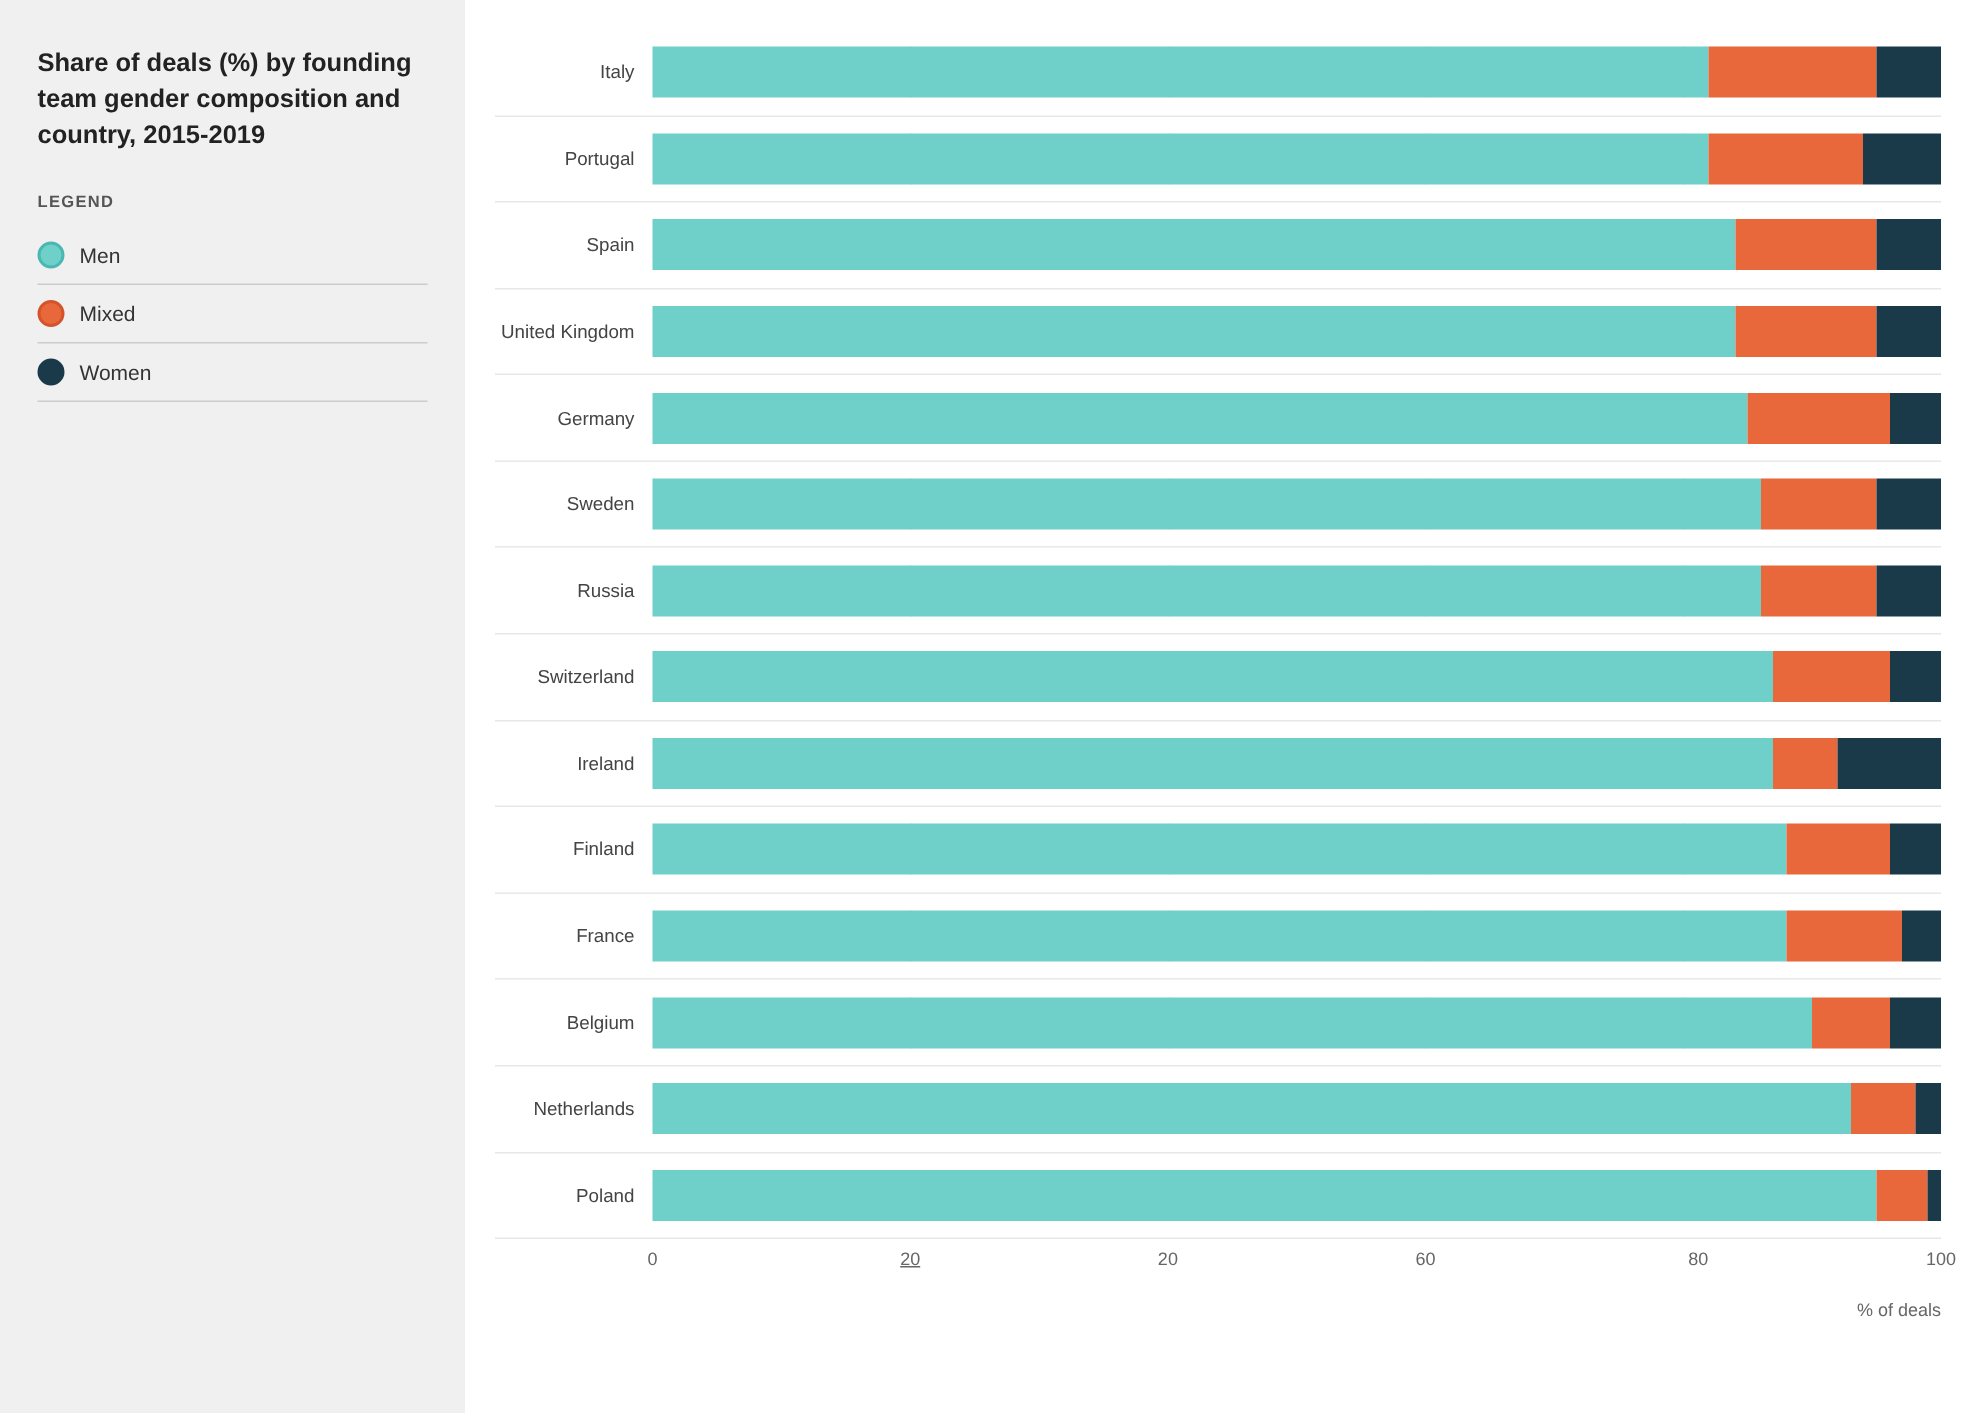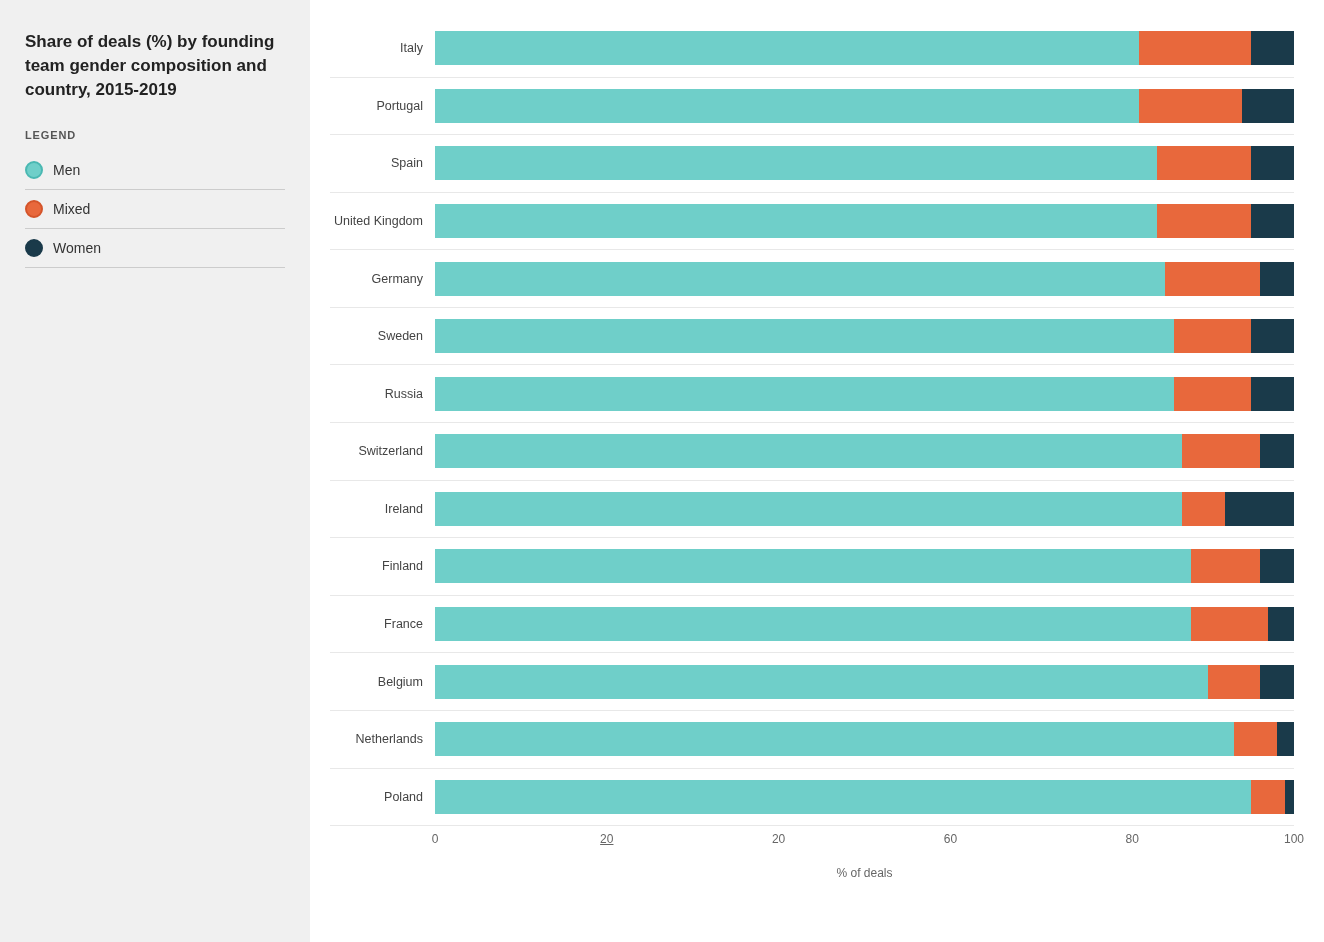--- a/index.html
+++ b/index.html
@@ -118,21 +118,21 @@
       position: relative;
       height: 30px;
     }
     .x-tick {
       position: absolute;
       transform: translateX(-50%);
       font-size: 12px;
       color: #666;
     }
     .x-axis-label {
-      text-align: center;
+      text-align: right;
       font-size: 12px;
       color: #666;
       margin-top: 4px;
       padding-left: 105px;
     }
     .grid-lines {
       position: absolute;
       top: 0;
       left: 0;
       right: 0;

